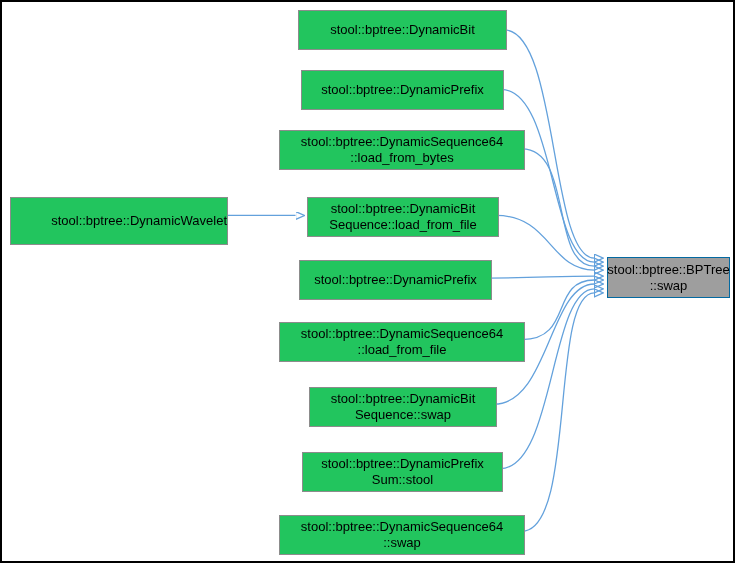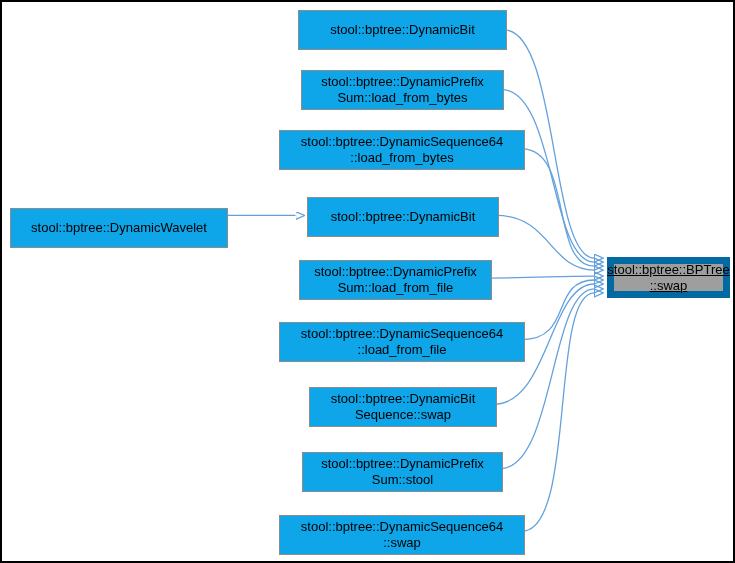--- a/index.html
+++ b/index.html
@@ -26,38 +26,37 @@
     pointer-events: none;
   }
   .edges path {
     fill: none;
     stroke: #63a1dc;
     stroke-width: 1.3;
   }
   .node {
     position: absolute;
     box-sizing: border-box;
-    background: #0ea5e9;
+    background: #22c55e;
     border: 1px solid #8c8c8c;
     display: flex;
     flex-direction: column;
     justify-content: center;
     align-items: center;
     font-size: 13px;
     line-height: 16px;
     color: #000000;
     text-align: center;
     white-space: nowrap;
     cursor: pointer;
   }
   .node.target {
     background: #9e9e9e;
-    border: 7px solid #0369a1;
+    border: 1px solid #0369a1;
     cursor: default;
-    text-decoration: underline;
   }
   .node span {
     display: block;
   }
 </style>
 </head>
 <body>
 
 <div class="canvas">
 
@@ -78,35 +77,34 @@
     <path d="M501,470 C556,470 551,289 596,289" marker-end="url(#arrow)"></path>
     <path d="M523,533 C578,533 551,293 596,293" marker-end="url(#arrow)"></path>
   </svg>
 
   <div class="node" style="left:296px; top:8px; width:209px; height:40px;">
     <span>stool::bptree::DynamicBit</span>
   </div>
 
   <div class="node" style="left:299px; top:68px; width:203px; height:40px;">
     <span>stool::bptree::DynamicPrefix</span>
-    <span>Sum::load_from_bytes</span>
   </div>
 
   <div class="node" style="left:277px; top:128px; width:246px; height:40px;">
     <span>stool::bptree::DynamicSequence64</span>
     <span>::load_from_bytes</span>
   </div>
 
   <div class="node" style="left:305px; top:195px; width:192px; height:40px;">
     <span>stool::bptree::DynamicBit</span>
+    <span>Sequence::load_from_file</span>
   </div>
 
   <div class="node" style="left:297px; top:258px; width:193px; height:40px;">
     <span>stool::bptree::DynamicPrefix</span>
-    <span>Sum::load_from_file</span>
   </div>
 
   <div class="node" style="left:277px; top:320px; width:246px; height:40px;">
     <span>stool::bptree::DynamicSequence64</span>
     <span>::load_from_file</span>
   </div>
 
   <div class="node" style="left:307px; top:385px; width:188px; height:40px;">
     <span>stool::bptree::DynamicBit</span>
     <span>Sequence::swap</span>
@@ -115,21 +113,21 @@
   <div class="node" style="left:300px; top:450px; width:201px; height:40px;">
     <span>stool::bptree::DynamicPrefix</span>
     <span>Sum::stool</span>
   </div>
 
   <div class="node" style="left:277px; top:513px; width:246px; height:40px;">
     <span>stool::bptree::DynamicSequence64</span>
     <span>::swap</span>
   </div>
 
-  <div class="node" style="left:8px; top:206px; width:218px; height:40px;">
+  <div class="node" style="left:8px; top:195px; width:218px; height:48px;align-items:flex-end;">
     <span>stool::bptree::DynamicWavelet</span>
   </div>
 
   <div class="node target" style="left:605px; top:255px; width:123px; height:41px;">
     <span>stool::bptree::BPTree</span>
     <span>::swap</span>
   </div>
 
 </div>
 

